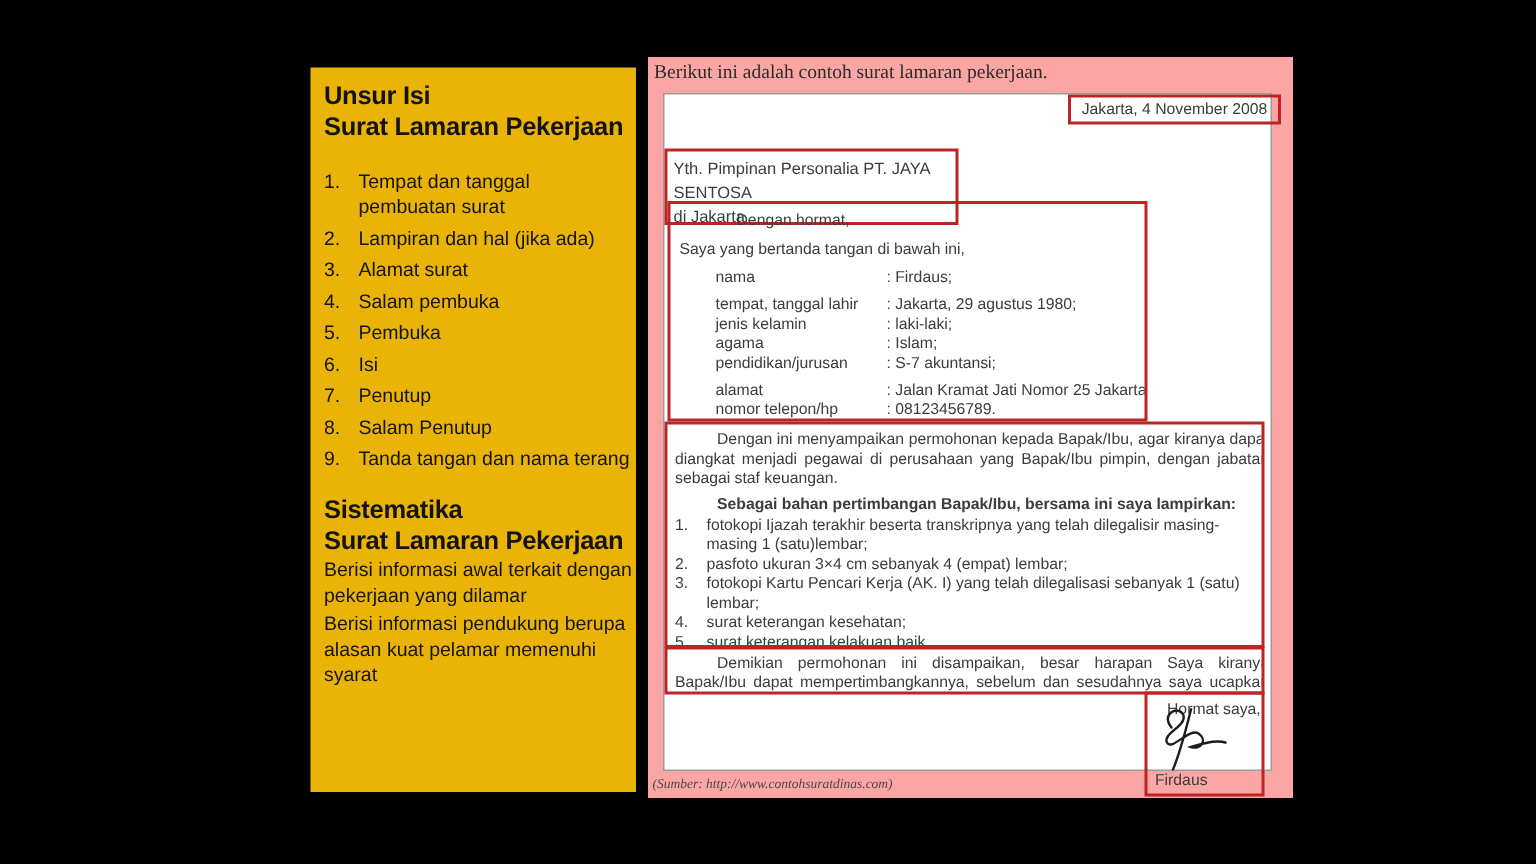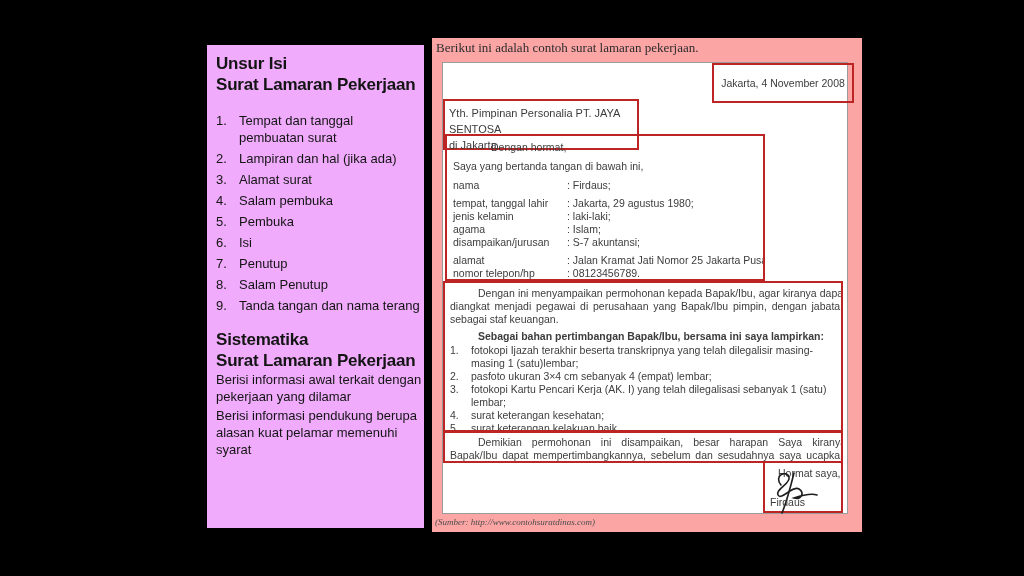--- a/index.html
+++ b/index.html
@@ -1,21 +1,21 @@
 <!DOCTYPE html>
 <html><head>
 <meta charset="utf-8">
 <style>
   html,body { margin:0; padding:0; background:#000; }
   .stage { position:relative; width:1024px; height:576px; background:#000; overflow:hidden;
            font-family:"Liberation Sans", sans-serif; }
 
   
   .panel-left { position:absolute; left:207px; top:45px; width:217px; height:483px;
-                background:#f0abfc; color:#141414; }
+                background:#eab308; color:#141414; }
   .pl-inner { padding:8px 0 0 9px; }
   .h-big { font-size:17px; font-weight:bold; line-height:21px; letter-spacing:-0.2px; }
   .unsur-list { list-style:none; margin:17px 0 0 0; padding:0; font-size:13px;
                 counter-reset:uitem; }
   .unsur-list li { display:flex; line-height:17px; margin-bottom:4px; }
   .unsur-list li::before { counter-increment:uitem; content:counter(uitem) "."; width:23px; flex:none; }
   .unsur-list li .txt { flex:1; }
   .unsur-list li:nth-child(1) .txt { max-width:125px; }
   .sis-block { margin-top:15px; }
   .sis-title { font-size:13px; margin:13px 0 7px 0; line-height:17px; }
@@ -27,47 +27,47 @@
   .caption { position:absolute; left:4px; top:2px; font-family:"Liberation Serif", serif;
              font-size:13px; color:#2c2c2c; }
   .letter { position:absolute; left:10px; top:24px; width:406px; height:452px;
             background:#ffffff; border:1px solid #9b9b9b; box-sizing:border-box; }
   .source { position:absolute; left:3px; top:479px; font-family:"Liberation Serif", serif;
             font-style:italic; font-size:9px; color:#4a4a4a; }
 
   .rbox { position:absolute; border:2px solid #bd2424; box-sizing:border-box;
           font-size:10.5px; line-height:13px; color:#3c3c3c; }
 
-  .box-date { left:280px; top:25px; width:142px; height:40px;
+  .box-date { left:280px; top:25px; width:142px; height:20px;
               display:flex; align-items:center; justify-content:center; }
   .box-recipient { left:11px; top:61px; width:196px; height:51px; padding:4px 0 0 4px;
                    font-size:11px; line-height:16px; }
   .box-intro { left:13px; top:96px; width:320px; height:147px; padding:5px 0 0 6px;
                overflow:hidden; }
   .salutation { text-indent:38px; margin:0 0 6px 0; }
   .opening { margin:0 0 6px 0; }
   .drow { display:flex; white-space:nowrap; }
   .drow.gap { margin-top:5px; }
-  .dlabel { width:114px; flex:none; }
+  .dlabel { width:114px; flex:none;margin-left:24px; }
 
   .box-body { left:11px; top:243px; width:400px; height:151px; padding:4px 0 0 5px;
               overflow:hidden; }
   .box-body p { margin:0; width:396px; }
   .p-main { text-align:justify; text-indent:28px; margin-bottom:3px !important; }
   .p-attach-intro { text-indent:28px; margin:4px 0 1px 0 !important;font-weight:bold; }
   .attach-list { list-style:none; margin:0; padding:0; counter-reset:aitem; width:396px; }
   .attach-list li { display:flex; }
   .attach-list li::before { counter-increment:aitem; content:counter(aitem) "."; width:21px; flex:none; }
   .attach-list li .txt { flex:1; }
 
   .box-closing { left:11px; top:393px; width:400px; height:32px; padding:3px 0 0 5px;
                  overflow:hidden; }
   .box-closing p { margin:0; width:396px; text-align:justify; text-indent:28px; }
 
-  .box-signature { left:331px; top:423px; width:80px; height:52px; }
+  .box-signature { left:331px; top:423px; width:80px; height:70px; }
   .sig-label { position:absolute; left:13px; top:4px; }
   .sig-name  { position:absolute; left:5px; bottom:2px; }
   .sig-scribble { position:absolute; left:2px; top:6px; width:58px; height:46px; }
 </style>
 </head>
 <body>
 
 <div class="stage">
 
   <section class="panel-left">
@@ -146,21 +146,21 @@
       </div>
       <div class="drow">
         <span class="dlabel">jenis kelamin</span>
         <span class="dval">: laki-laki;</span>
       </div>
       <div class="drow">
         <span class="dlabel">agama</span>
         <span class="dval">: Islam;</span>
       </div>
       <div class="drow">
-        <span class="dlabel">disampaikan/jurusan</span>
+        <span class="dlabel">pendidikan/jurusan</span>
         <span class="dval">: S-7 akuntansi;</span>
       </div>
       <div class="drow gap">
         <span class="dlabel">alamat</span>
         <span class="dval">: Jalan Kramat Jati Nomor 25 Jakarta Pusat;</span>
       </div>
       <div class="drow">
         <span class="dlabel">nomor telepon/hp</span>
         <span class="dval">: 08123456789.</span>
       </div>

